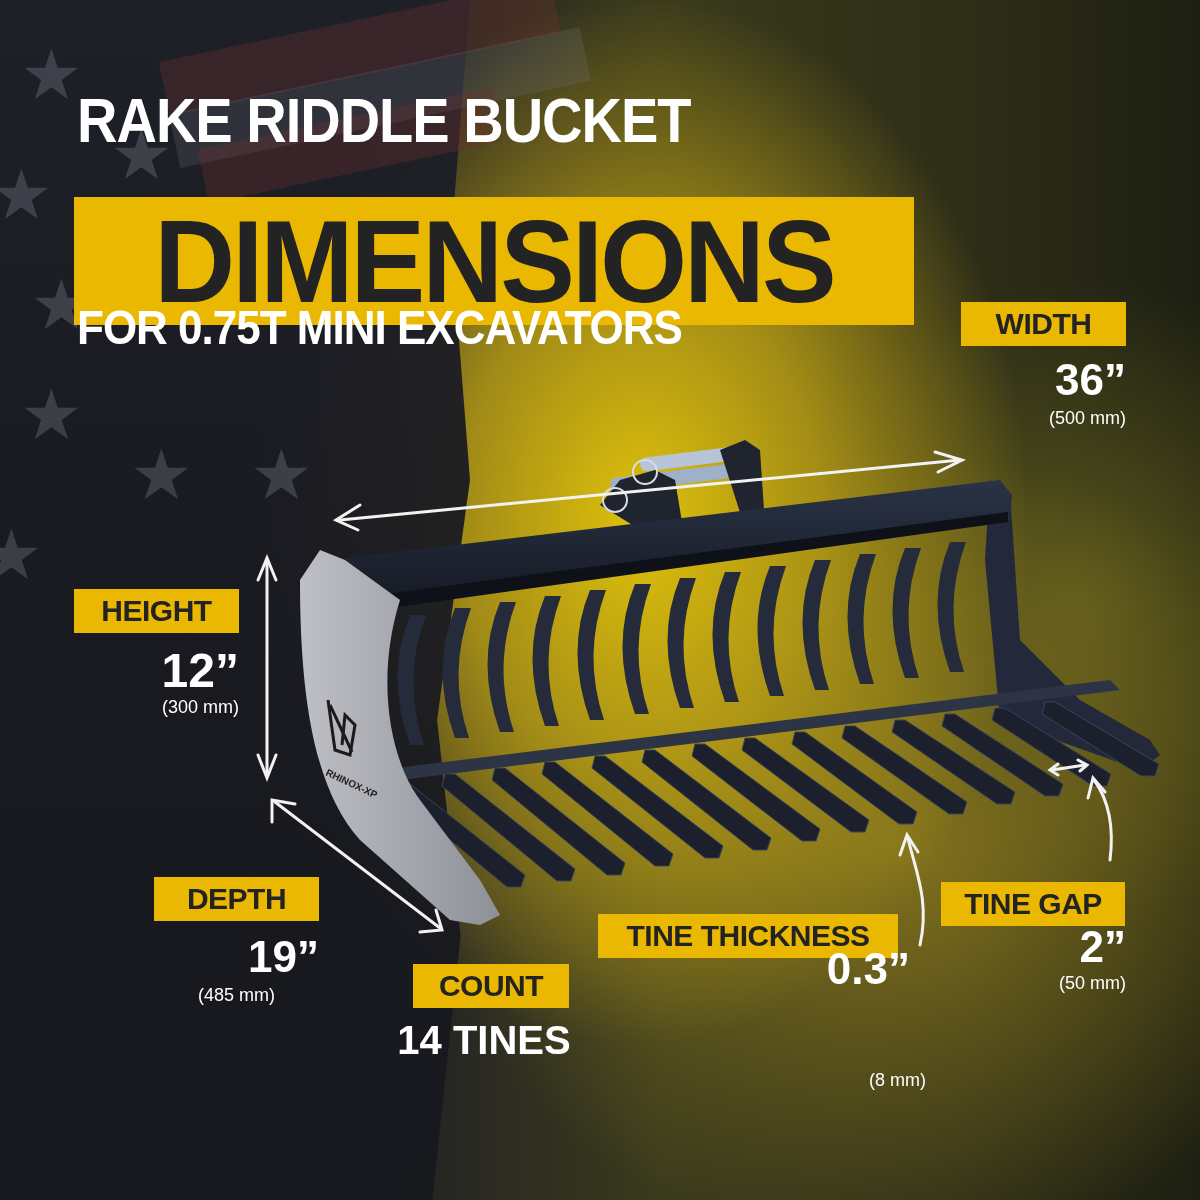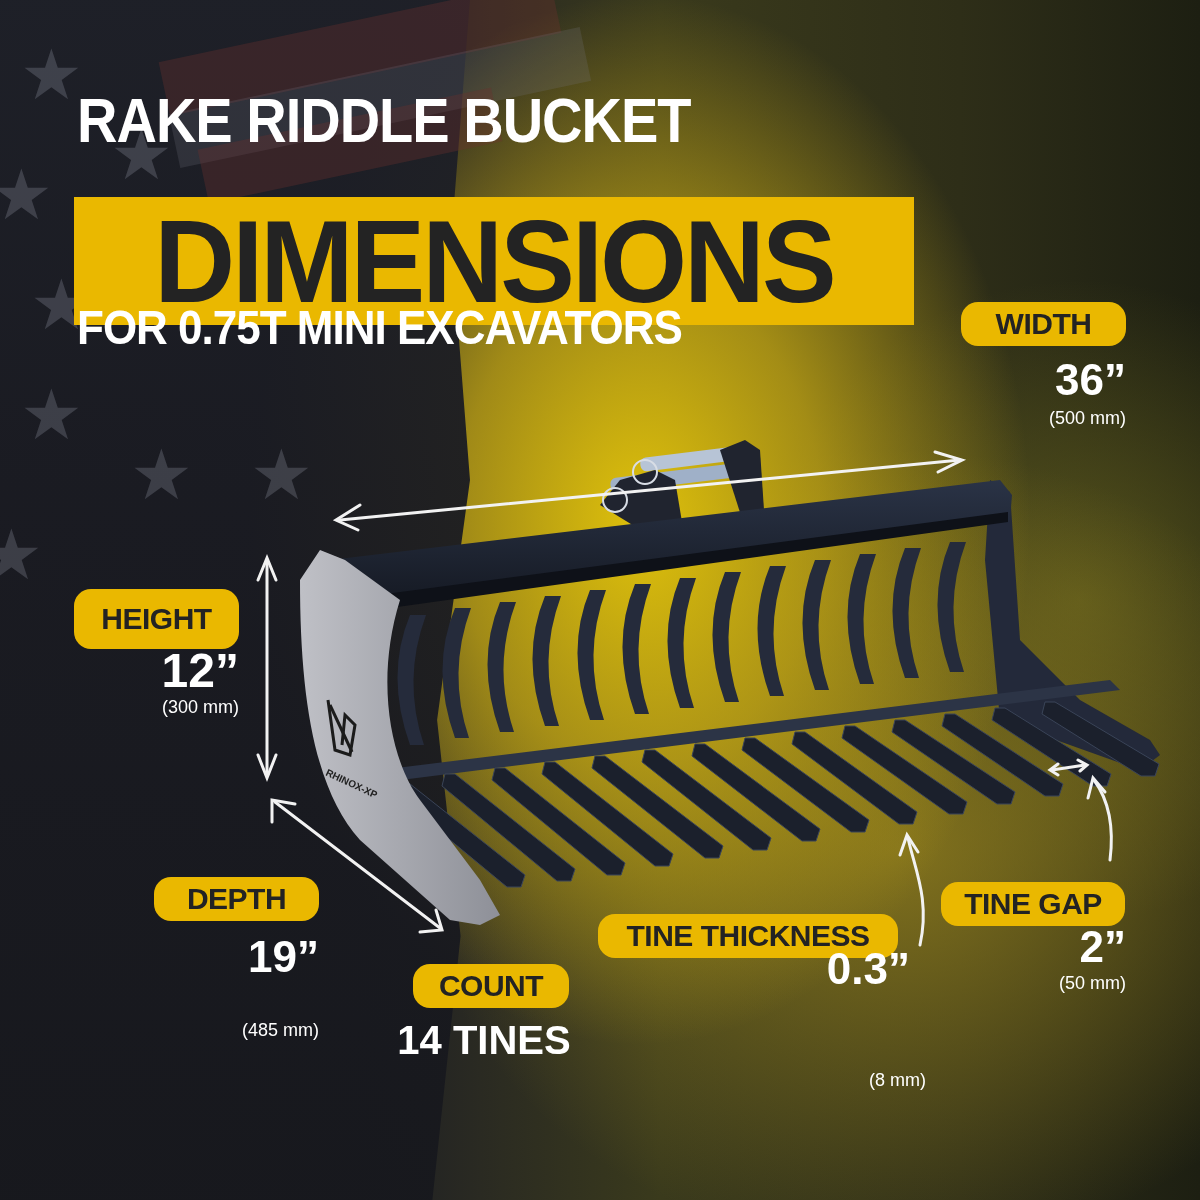--- a/index.html
+++ b/index.html
@@ -44,21 +44,20 @@
     position: absolute; left: 77px; top: 300px;
     font-size: 44px; font-weight: 900; color: #fff; letter-spacing: -1px;
     transform: scaleY(1.1); transform-origin: top left;
   }
 
   
   .tag {
     position: absolute; background: #eab800; color: #232323;
     font-weight: 900; letter-spacing: -0.5px; display: flex; align-items: center; justify-content: center;
     font-family: "Liberation Sans", sans-serif;
-    border-radius: 17px;
   }
   .val { position: absolute; color: #fff; font-weight: 900; text-align: right; font-family: "Liberation Sans", sans-serif; }
   .mm  { position: absolute; color: #fff; font-size: 18px; text-align: right; font-family: "Liberation Sans", sans-serif; }
 
   svg.overlay { position: absolute; left: 0; top: 0; }
 </style>
 </head>
 <body>
 
 <div id="canvas">
@@ -173,27 +172,27 @@
   <div class="headline-top">RAKE RIDDLE BUCKET</div>
   <div class="headline-box">
     <span class="headline-main">DIMENSIONS</span>
   </div>
   <div class="headline-sub">FOR 0.75T MINI EXCAVATORS</div>
 
   <div class="tag" style="left:961px; top:302px; width:165px; height:44px; font-size:30px;">WIDTH</div>
   <div class="val" style="left:960px; top:355px; width:166px; font-size:44px;">36”</div>
   <div class="mm" style="left:960px; top:408px; width:166px;">(500 mm)</div>
 
-  <div class="tag" style="left:74px; top:589px; width:165px; height:60px; font-size:30px;">HEIGHT</div>
+  <div class="tag" style="left:74px; top:589px; width:165px; height:44px; font-size:30px;">HEIGHT</div>
   <div class="val" style="left:74px; top:643px; width:165px; font-size:48px;">12”</div>
   <div class="mm" style="left:74px; top:697px; width:165px;">(300 mm)</div>
 
   <div class="tag" style="left:154px; top:877px; width:165px; height:44px; font-size:30px;">DEPTH</div>
   <div class="val" style="left:154px; top:932px; width:165px; font-size:44px;">19”</div>
-  <div class="mm" style="left:154px; top:1020px; width:165px;">(485 mm)</div>
+  <div class="mm" style="left:154px; top:985px; width:165px;text-align:center;">(485 mm)</div>
 
   <div class="tag" style="left:413px; top:964px; width:156px; height:44px; font-size:30px;">COUNT</div>
   <div class="val" style="left:396px; top:1018px; width:176px; font-size:40px; text-align:center;">14 TINES</div>
 
   <div class="tag" style="left:598px; top:914px; width:300px; height:44px; font-size:30px;">TINE THICKNESS</div>
   <div class="val" style="left:740px; top:944px; width:170px; font-size:44px;">0.3”</div>
   <div class="mm" style="left:756px; top:1022px; width:170px;margin-top:48px;">(8 mm)</div>
 
   <div class="tag" style="left:941px; top:865px; width:184px; height:44px; font-size:30px;margin-top:17px;">TINE GAP</div>
   <div class="val" style="left:960px; top:922px; width:166px; font-size:44px;">2”</div>

